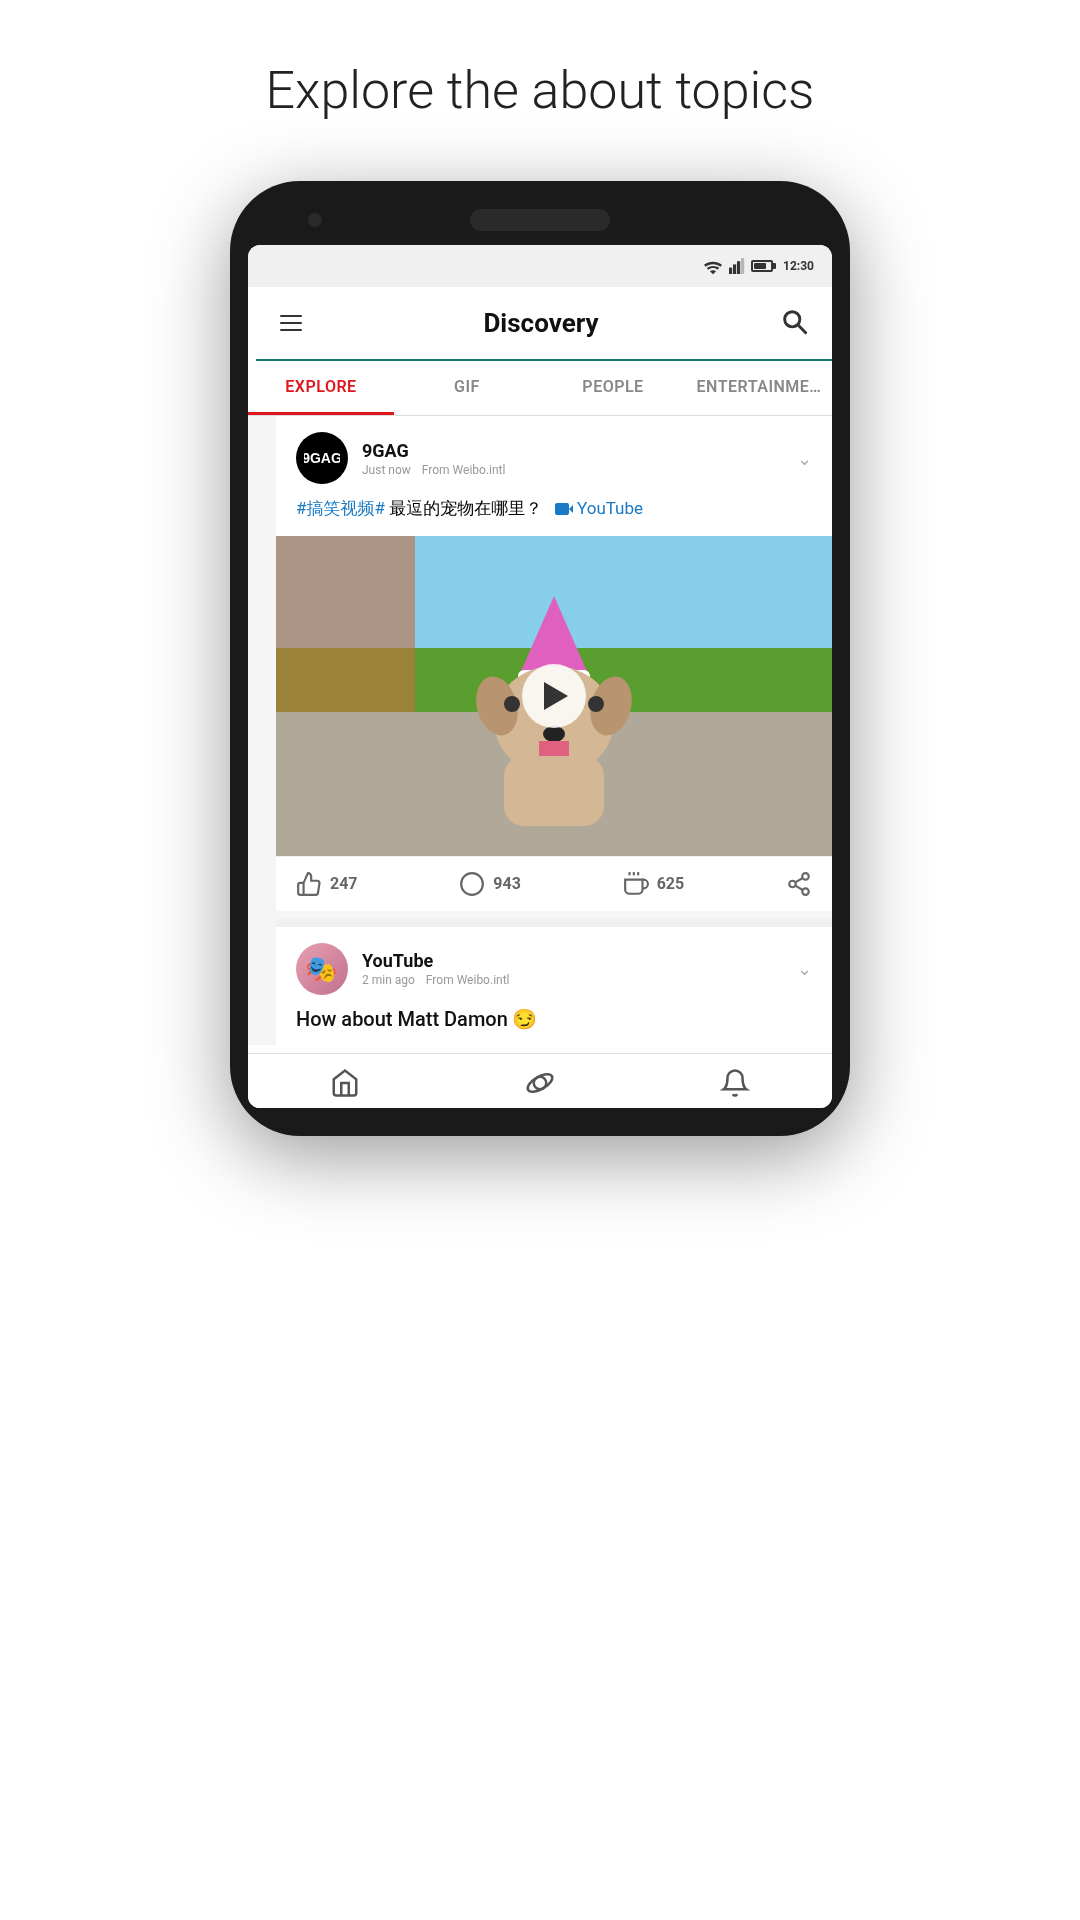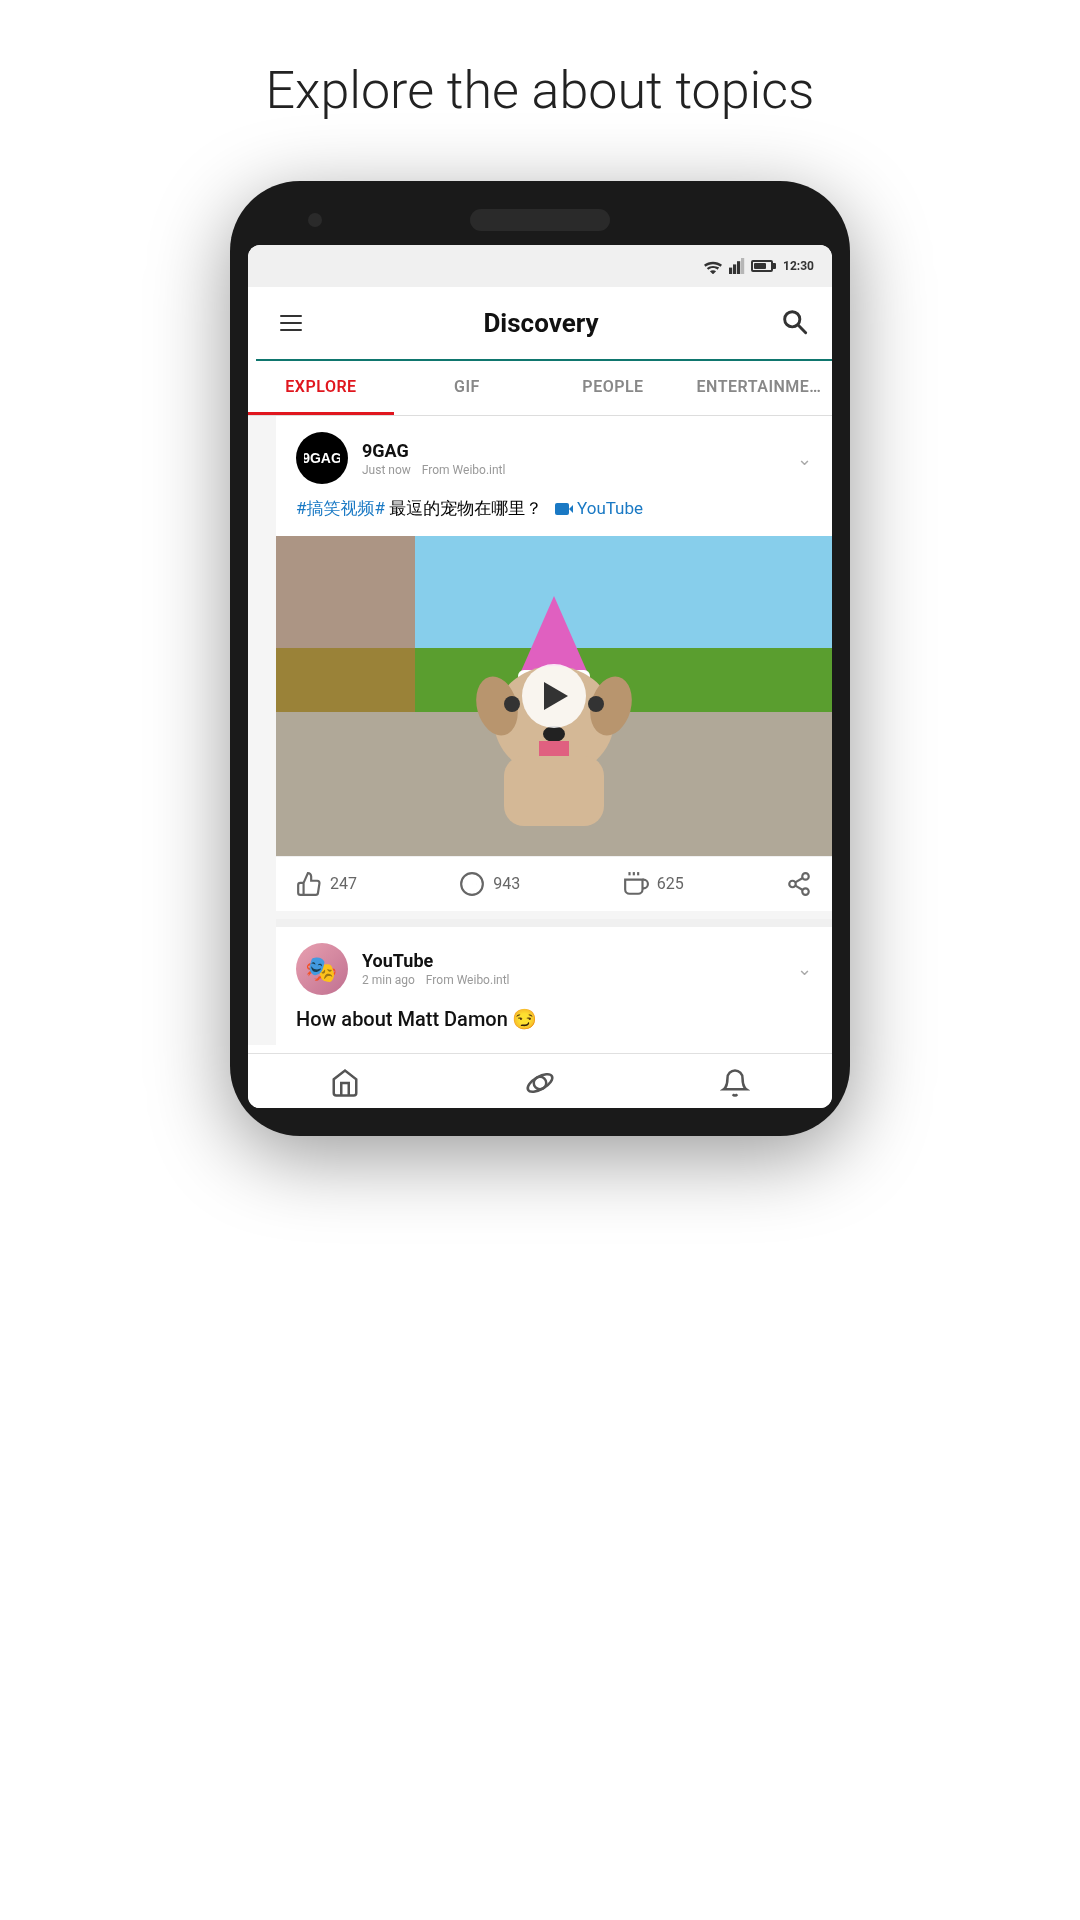--- a/index.html
+++ b/index.html
@@ -313,20 +313,21 @@
       border-bottom: 14px solid transparent;
       border-left: 24px solid #333;
       margin-left: 4px;
     }
 
     .post-actions {
       display: flex;
       align-items: center;
       padding: 14px 20px;
       border-top: 1px solid #f0f0f0;
+      font-weight: bold;
     }
 
     .action-item {
       display: flex;
       align-items: center;
       gap: 8px;
       flex: 1;
       color: #666;
       font-size: 16px;
       cursor: pointer;

